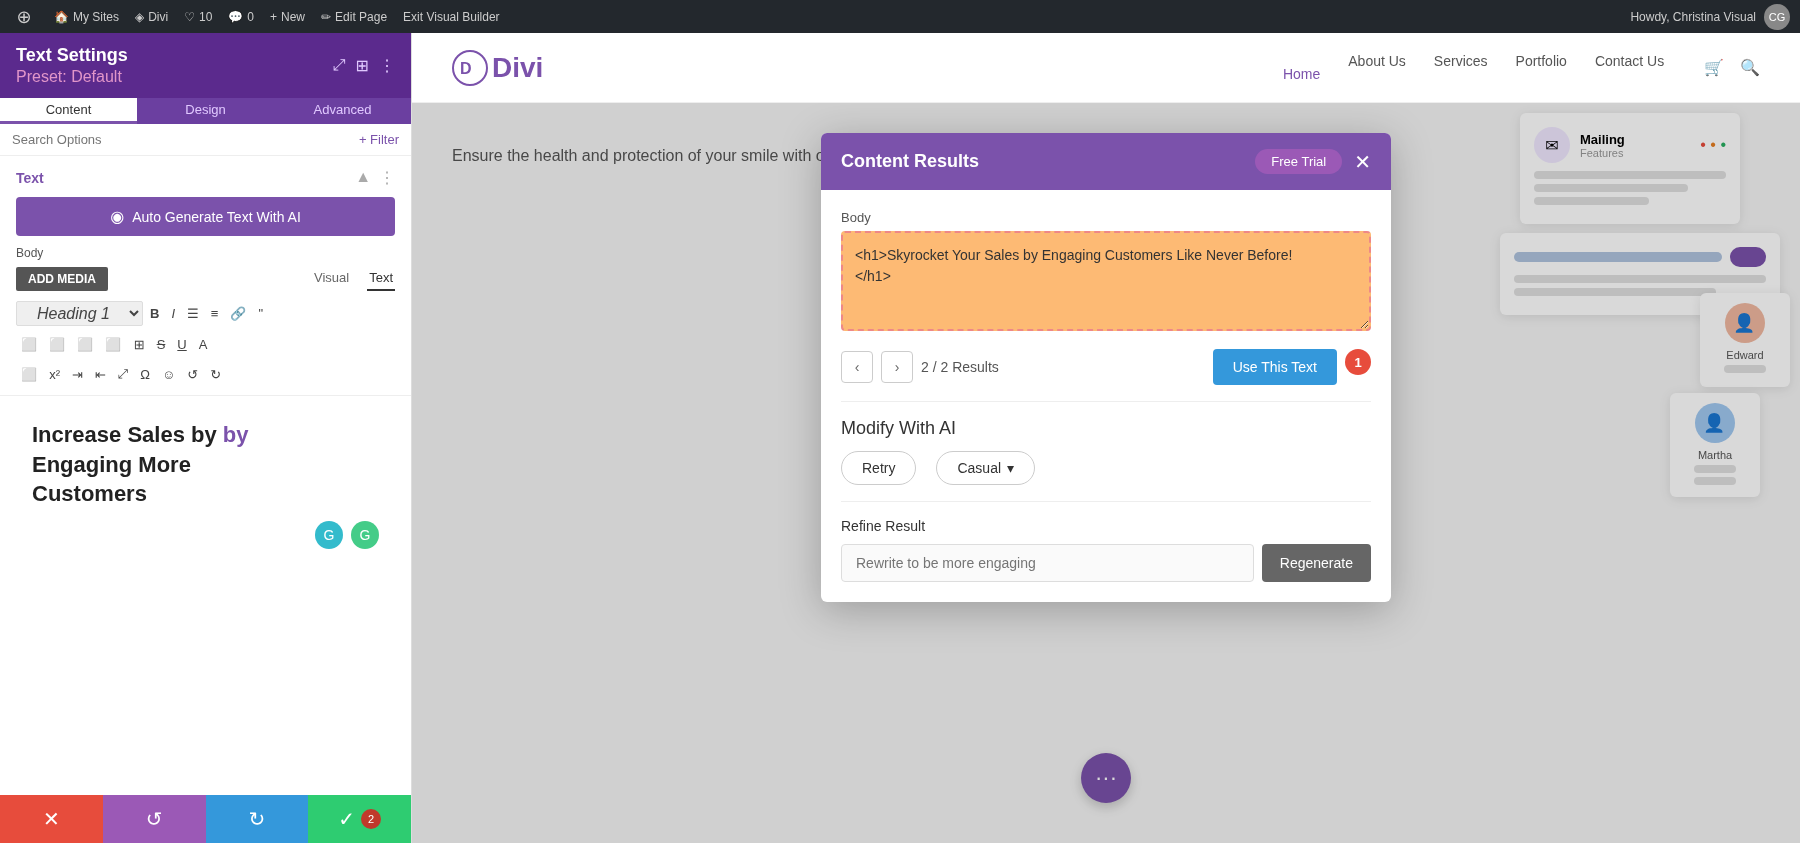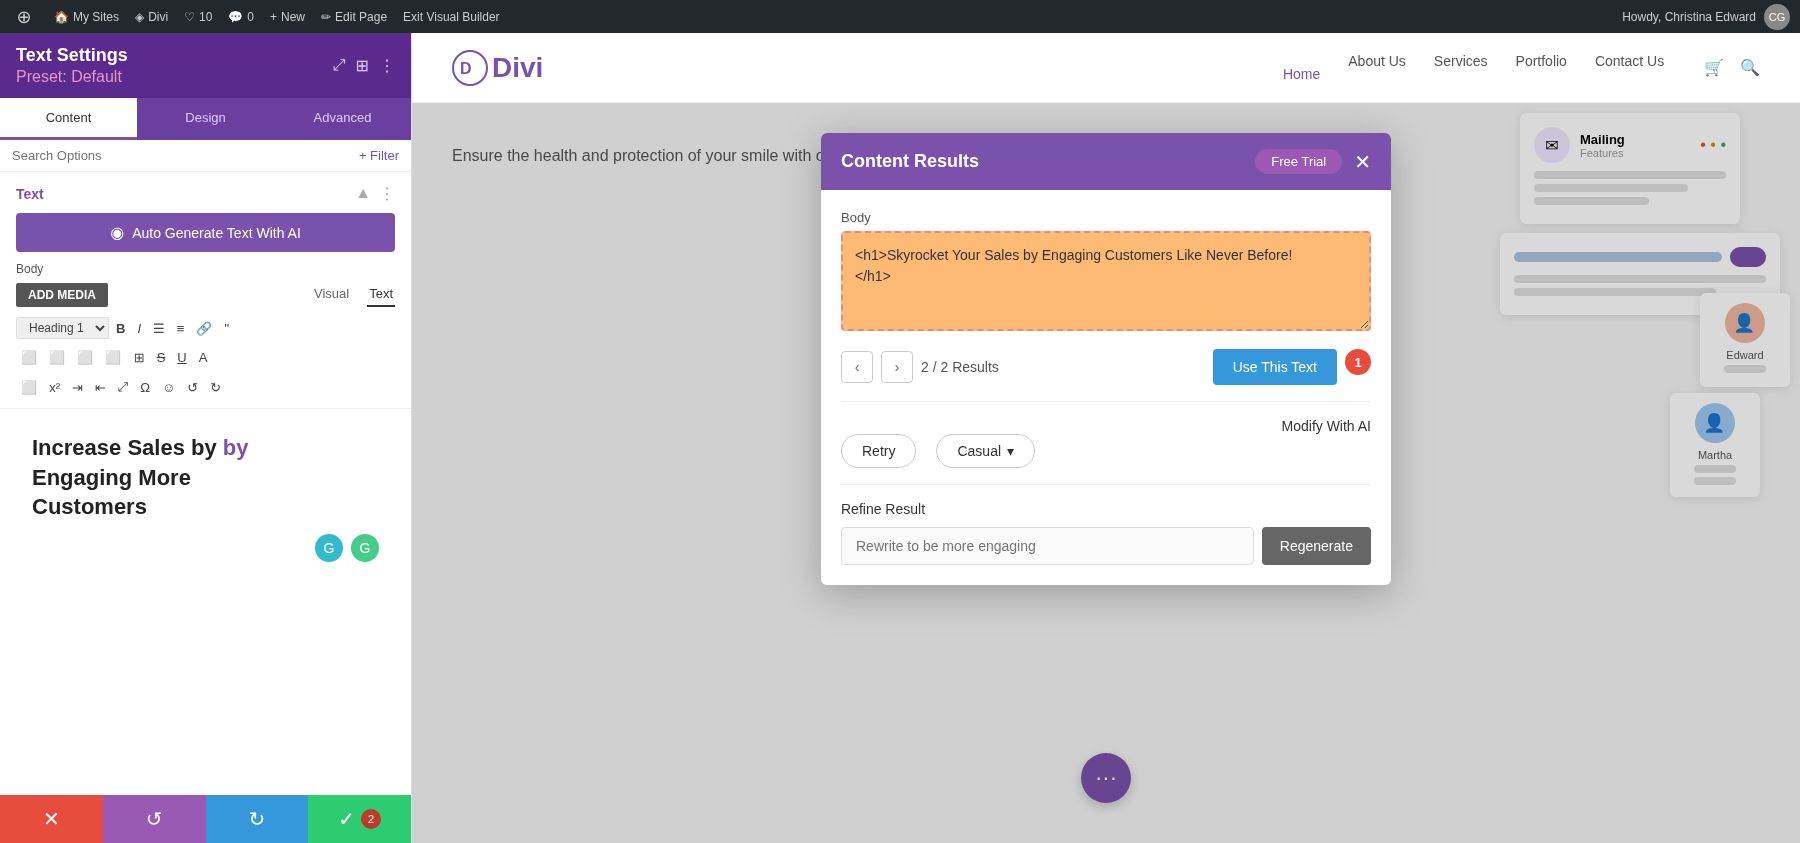--- a/index.html
+++ b/index.html
@@ -70,21 +70,21 @@
     .sidebar-subtitle { font-size: 16px; opacity: 0.85; margin-top: 2px; color: #f9a8d4; }
     .sidebar-header-icons { display: flex; gap: 10px; }
     .sidebar-header-icon { color: #e0c8ff; cursor: pointer; font-size: 16px; }
 
     .sidebar-tabs {
       display: flex;
       background: #6b3fa0;
     }
     .sidebar-tab {
       flex: 1;
-      padding: 12px;
+      padding: 4px;
       text-align: center;
       color: #e0c8ff;
       font-size: 13px;
       cursor: pointer;
       border-bottom: 3px solid transparent;
     }
     .sidebar-tab.active {
       background: #fff;
       color: #333;
       border-bottom: 3px solid #7b52ab;
@@ -182,25 +182,26 @@
     .toolbar-btn {
       background: none;
       border: none;
       cursor: pointer;
       padding: 3px 5px;
       font-size: 13px;
       color: #444;
       border-radius: 2px;
     }
     .toolbar-select {
-      font-size: 12px;
+      font-size: 16px;
       border: 1px solid #ddd;
       border-radius: 2px;
-      padding: 2px 8px;
+      padding: 2px 16px;
       color: #444;
+      font-style: italic;
     }
 
     .preview-text {
       padding: 12px 16px;
       font-size: 22px;
       font-weight: 700;
       line-height: 1.35;
       color: #222;
     }
     .preview-text em { color: #7b52ab; font-style: normal; }
@@ -415,24 +416,24 @@
       color: #fff;
       border-radius: 50%;
       width: 26px; height: 26px;
       display: flex; align-items: center; justify-content: center;
       font-size: 13px; font-weight: 600;
     }
 
     .modal-divider { border: none; border-top: 1px solid #eee; margin: 16px 0; }
 
     .modify-label {
-      font-size: 14px;
+      font-size: 18px;
       color: #333;
       font-weight: 500;
-      text-align: right;
+      margin-bottom: 12px;
     }
     .modify-buttons {
       display: flex;
       gap: 20px;
       align-items: center;
     }
     .retry-btn {
       background: #fff;
       border: 1px solid #ccc;
       border-radius: 20px;
@@ -564,21 +565,21 @@
   </div>
   <div class="admin-bar-item">
     <span>✏</span>
     <span>Edit Page</span>
   </div>
   <div class="admin-bar-item">
     <span>Exit Visual Builder</span>
   </div>
   <div class="admin-bar-spacer"></div>
   <div class="admin-bar-right">
-    <span>Howdy, Christina Edward</span>
+    <span>Howdy, Christina Visual</span>
     <div class="admin-bar-avatar">CG</div>
   </div>
 </div>
 
 <div class="main-layout">
 
   <div class="sidebar">
     <div class="sidebar-header">
       <div>
         <div class="sidebar-title">Text Settings</div>

